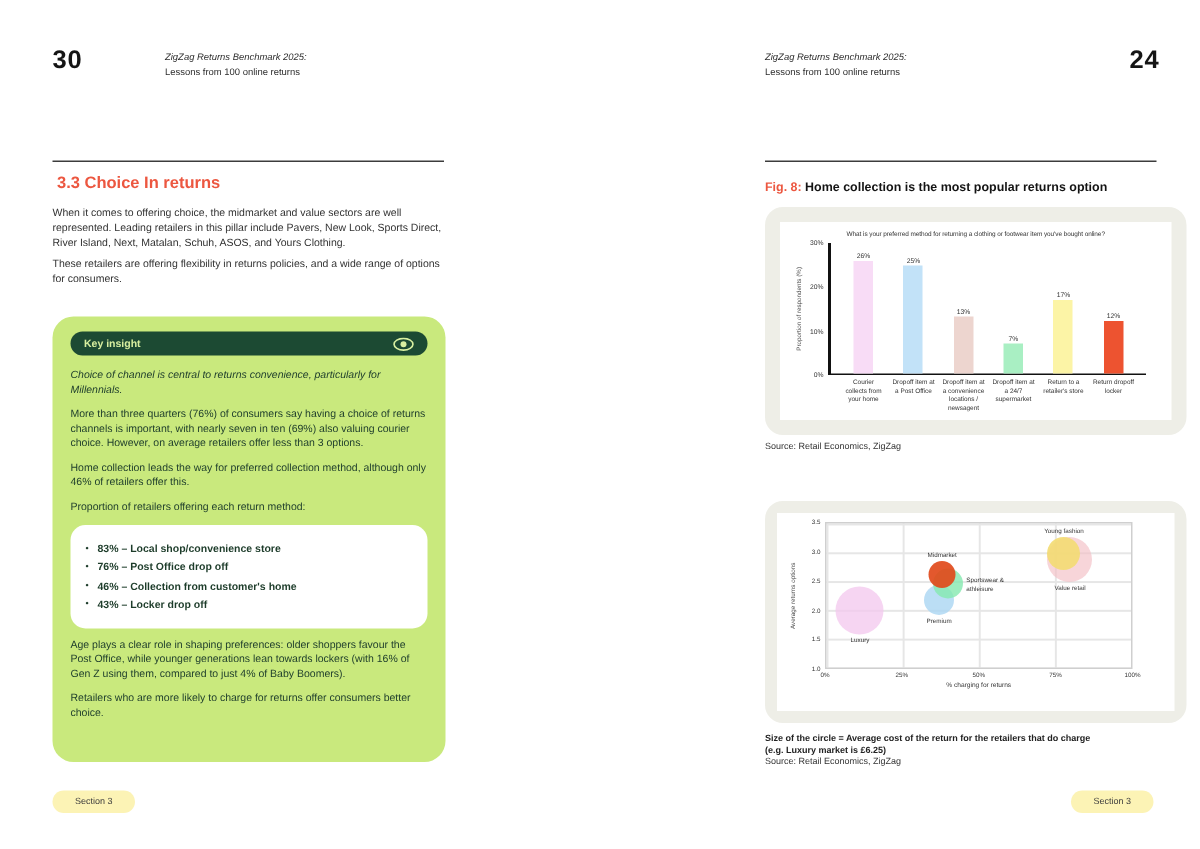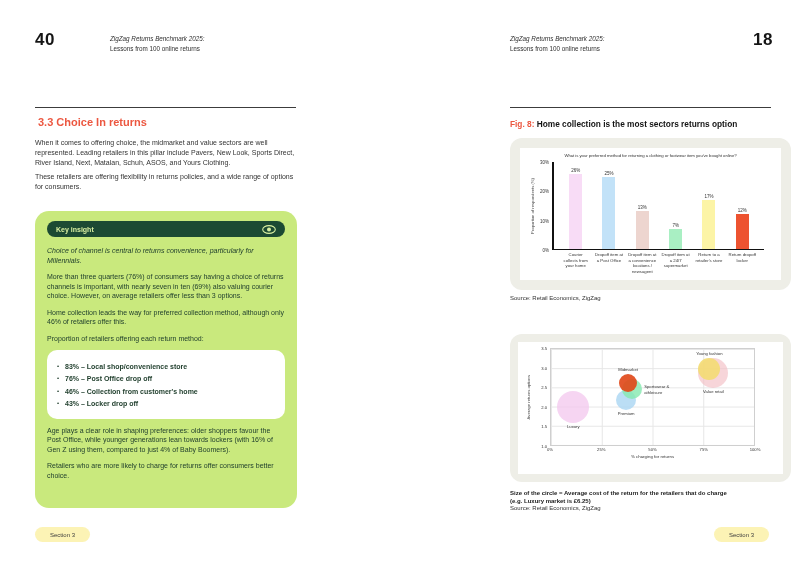--- a/index.html
+++ b/index.html
@@ -69,21 +69,21 @@
   .xticks .xtick { position:absolute; transform:translateX(-50%); font-size:4.2px; color:#333; top:1px; }
   .xlabel { margin-left:32px; width:205px; text-align:center; font-size:4.4px; color:#333; margin-top:2px; }
 
   .fig9-note { position:absolute; left:510px; width:284px; font-size:6px; font-weight:700; line-height:1.35; color:#222; }
 </style>
 </head>
 <body>
 
 <div id="spread">
 
-  <div class="page-num" style="left:35px;">40</div>
+  <div class="page-num" style="left:35px;">30</div>
   <div class="running-title" style="left:110px;">
     <div class="rt1">ZigZag Returns Benchmark 2025:</div>
     <div class="rt2">Lessons from 100 online returns</div>
   </div>
   <div class="rule" style="left:35px;"></div>
 
   <div class="section-heading">3.3 Choice In returns</div>
   <p class="body-para" style="top:138px;">When it comes to offering choice, the midmarket and value sectors are well represented. Leading retailers in this pillar include Pavers, New Look, Sports Direct, River Island, Next, Matalan, Schuh, ASOS, and Yours Clothing.</p>
   <p class="body-para" style="top:172px;">These retailers are offering flexibility in returns policies, and a wide range of options for consumers.</p>
 
@@ -110,25 +110,25 @@
     <p>Age plays a clear role in shaping preferences: older shoppers favour the Post Office, while younger generations lean towards lockers (with 16% of Gen Z using them, compared to just 4% of Baby Boomers).</p>
     <p>Retailers who are more likely to charge for returns offer consumers better choice.</p>
   </div>
 
   <div class="section-pill" style="left:35px;">Section 3</div>
 
   <div class="running-title" style="left:510px;">
     <div class="rt1">ZigZag Returns Benchmark 2025:</div>
     <div class="rt2">Lessons from 100 online returns</div>
   </div>
-  <div class="page-num" style="left:753px;">18</div>
+  <div class="page-num" style="left:753px;">24</div>
   <div class="rule" style="left:510px;"></div>
 
   <div class="fig-caption" style="top:119px;">
-    <span class="fig-label">Fig. 8:</span><span> Home collection is the most sectors returns option</span>
+    <span class="fig-label">Fig. 8:</span><span> Home collection is the most popular returns option</span>
   </div>
 
   <div class="chart-card" id="card-fig8">
     <div class="chart-inner" id="fig8-inner">
       <div class="bar-title">What is your preferred method for returning a clothing or footwear item you've bought online?</div>
       <div class="chart-row">
         <div class="ylab-wrap">
             <span class="ylab">Proportion of respondents (%)</span>
           </div>
         <div class="yticks">

